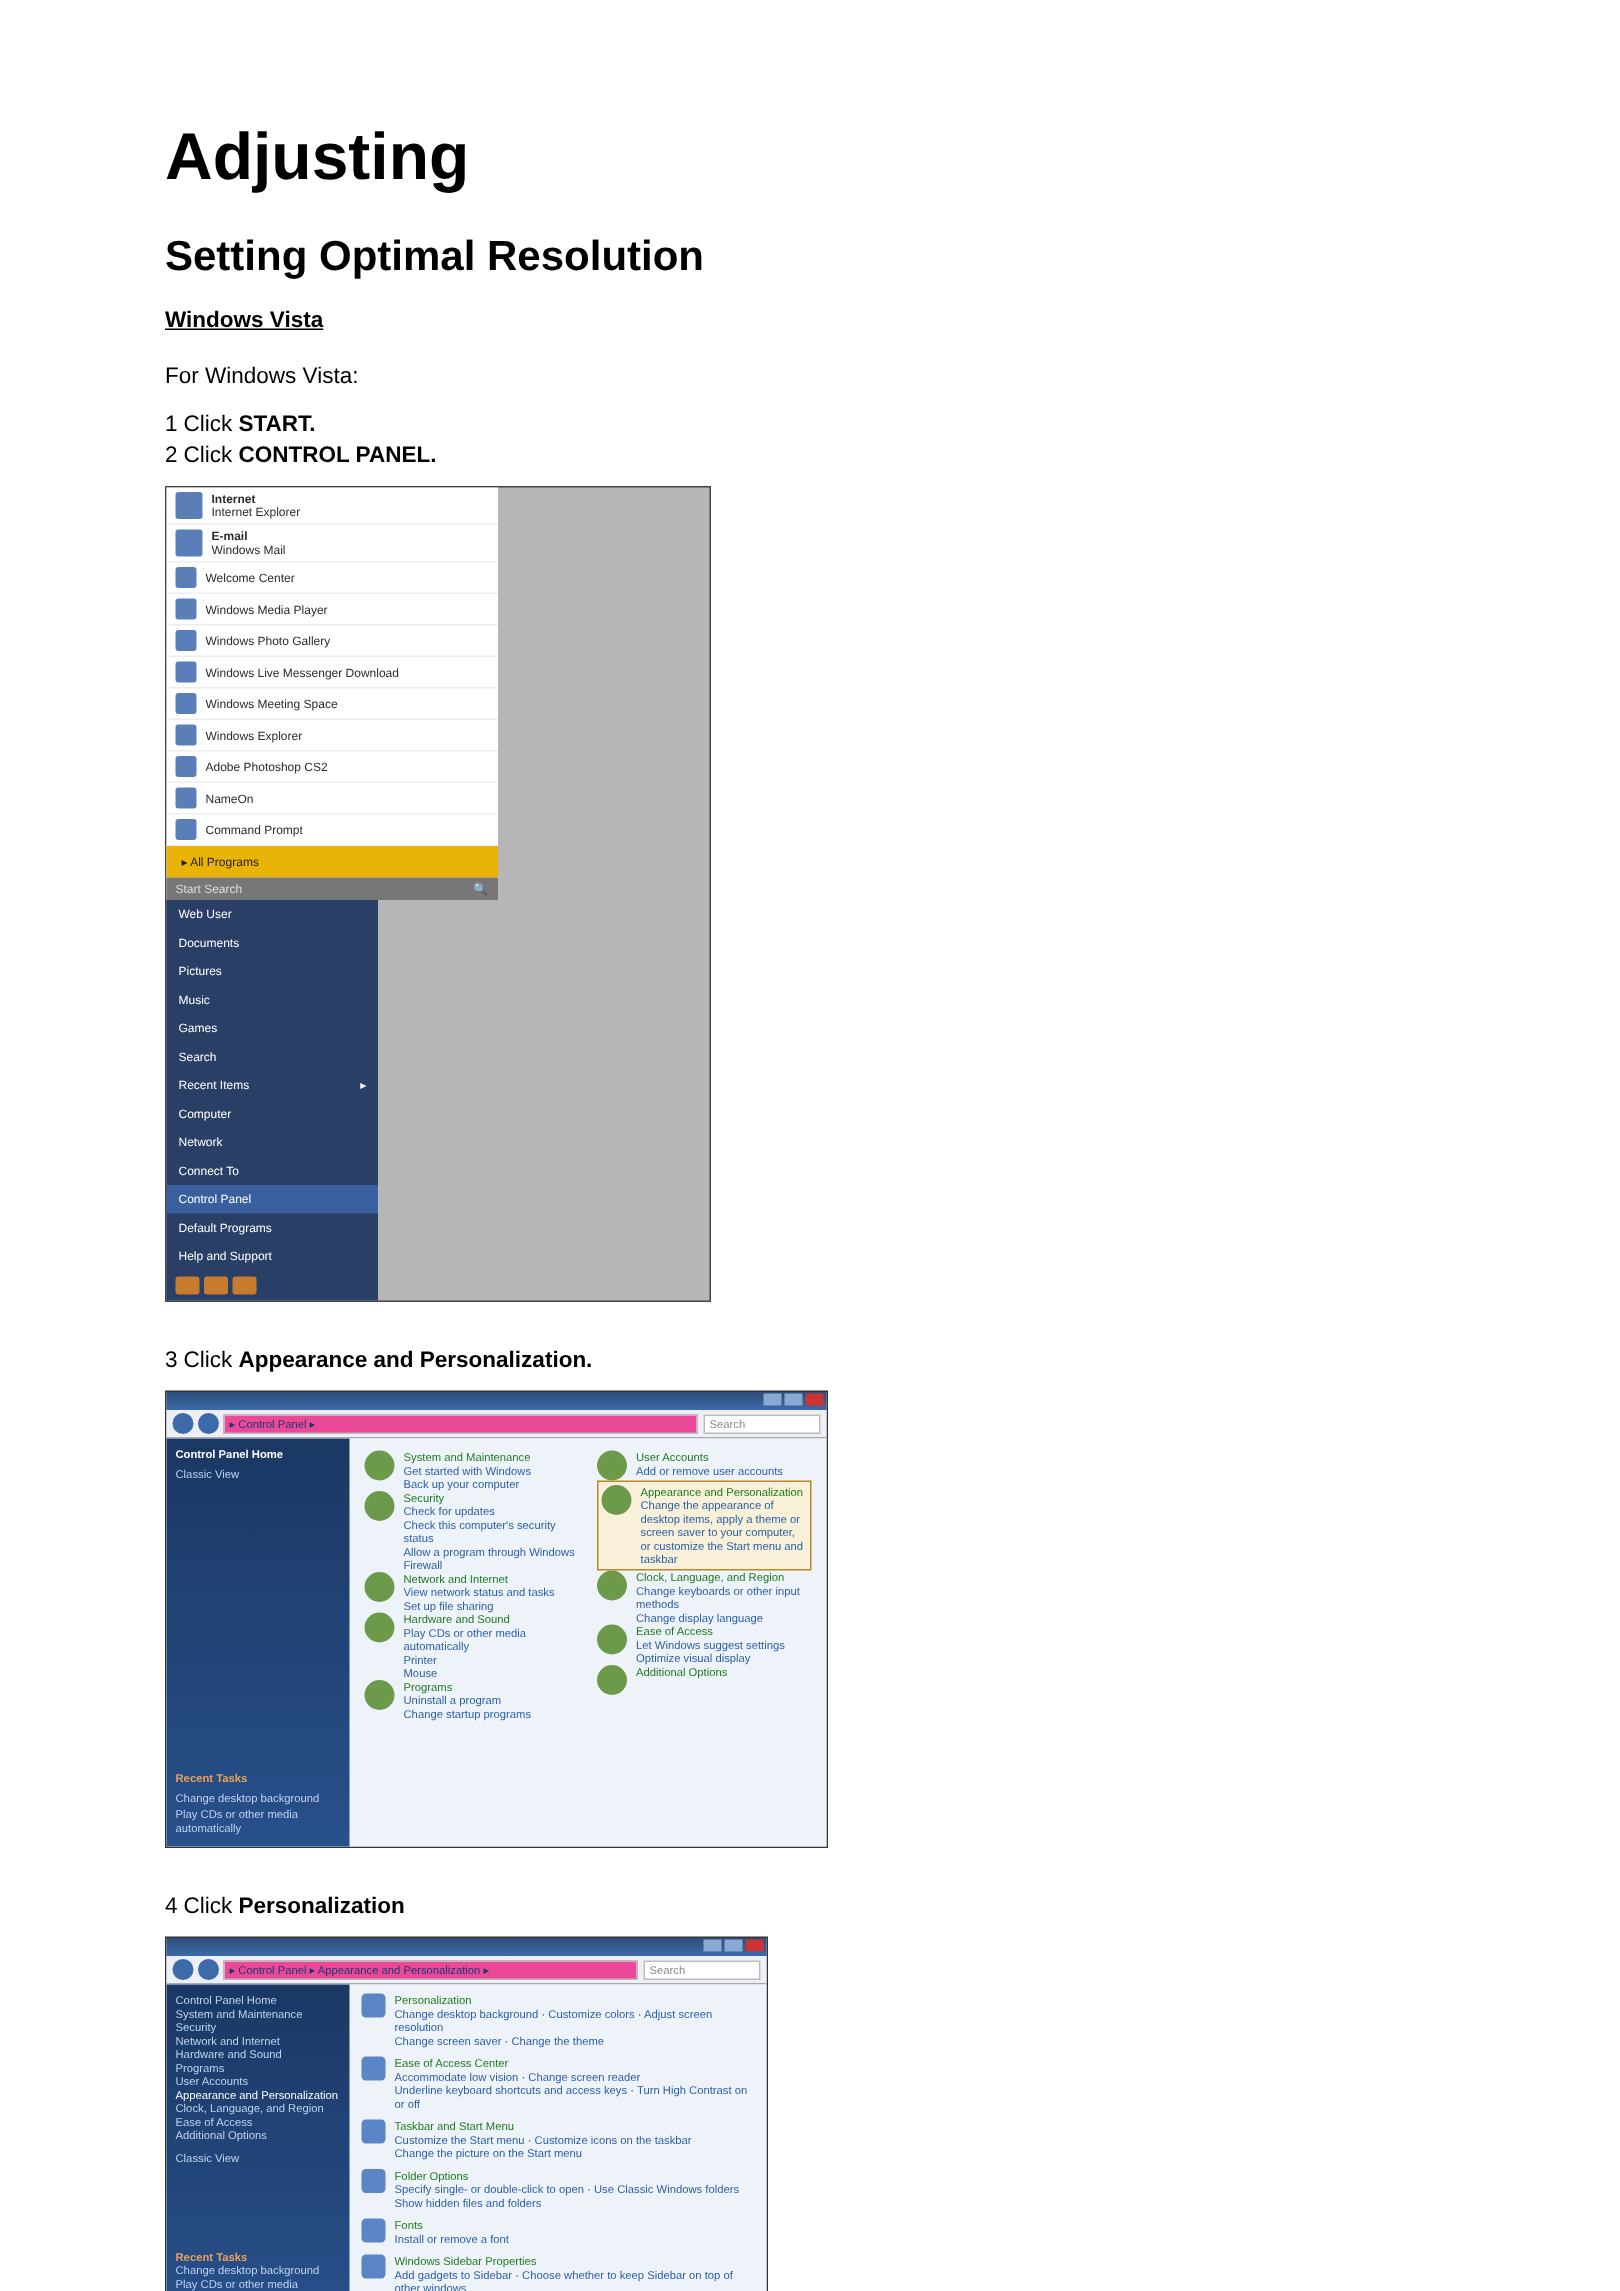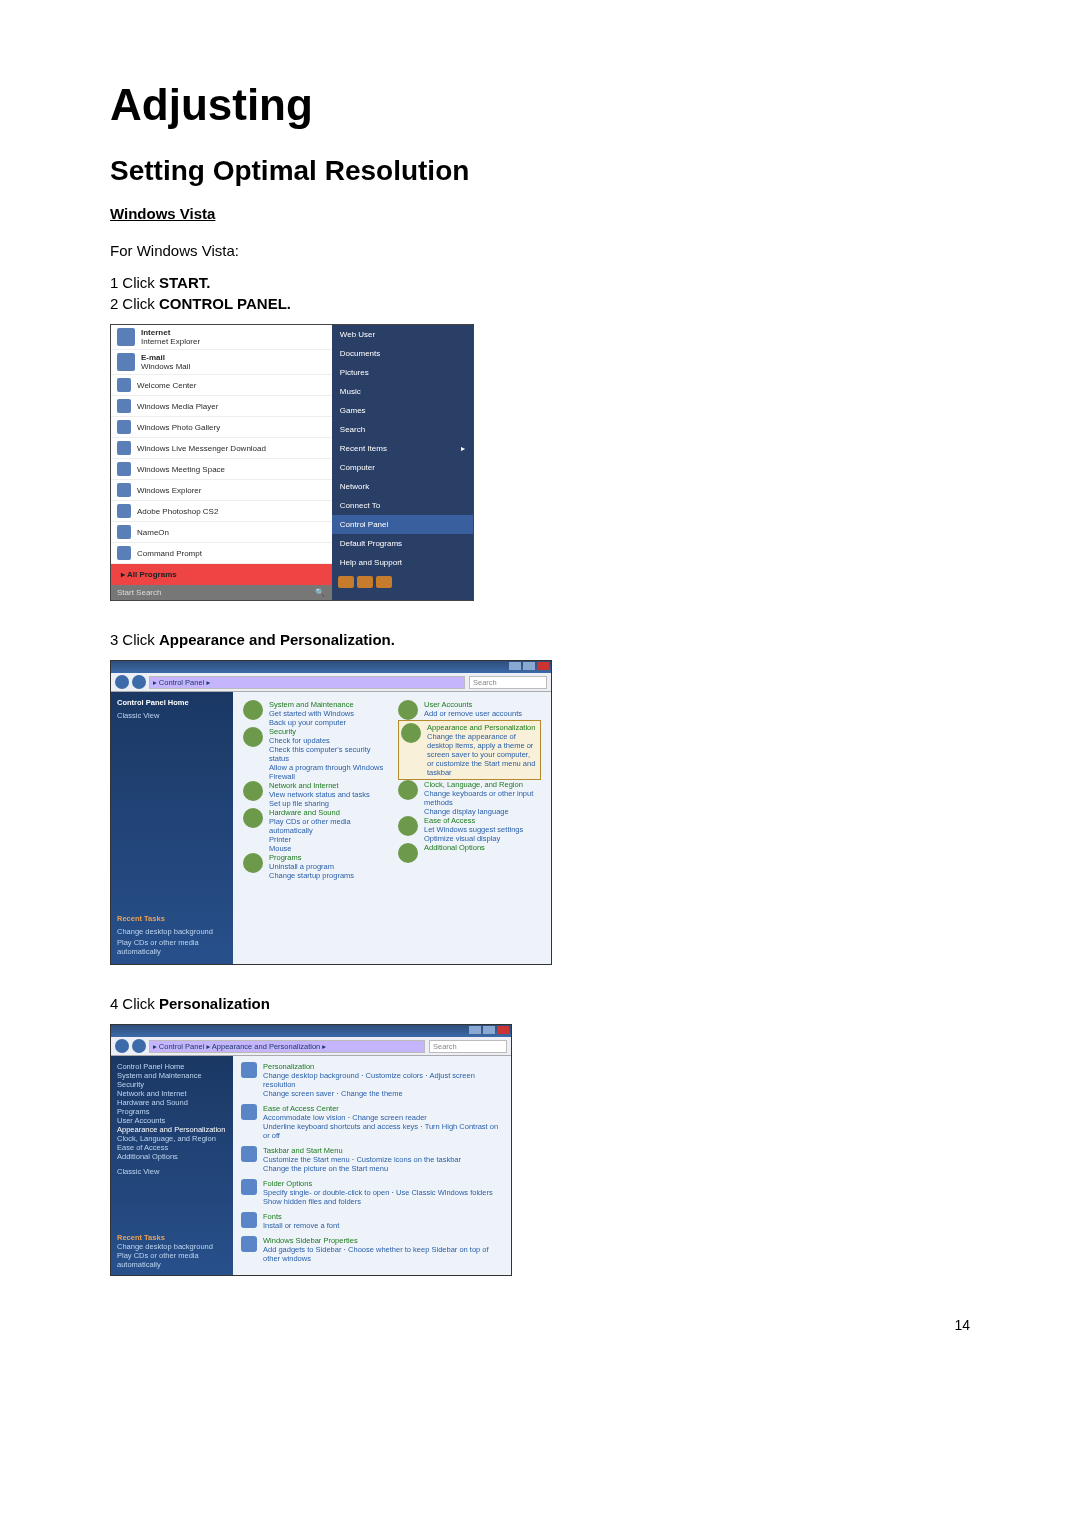--- a/index.html
+++ b/index.html
@@ -43,21 +43,21 @@
 
   
   .shot1 {
     width: 362px;
     margin: 12px 0 30px 0;
     border: 1px solid #444;
     background: #b6b6b6;
     font-size: 8px;
     color: #fff;
   }
-  .sm-body { display: flex; }
+  .sm-body { display: flex; flex-direction: column; }
   .sm-left {
     width: 61%;
     background: #fff;
     color: #2a2a2a;
   }
   .sm-left-item {
     display: flex;
     align-items: center;
     gap: 6px;
     padding: 3px 6px;
@@ -65,23 +65,23 @@
   }
   .sm-left-item .icn {
     width: 14px; height: 14px;
     background: #5a7fb8;
     border-radius: 2px;
     flex: none;
   }
   .sm-left-item.big .icn { width:18px; height:18px; }
   .sm-all {
     padding: 6px 10px;
-    font-weight: bold;
+    font-weight: normal;
     color: #222;
-    background:#ef4444;
+    background:#eab308;
   }
   .sm-search {
     background:#777; color:#ddd;
     padding:3px 6px;
     display:flex; justify-content:space-between;align-items:flex-end;
   }
   .sm-right {
     width: 39%;
     background: #2a3f66;
     color: #fff;
@@ -119,21 +119,21 @@
   .winbar span { width:12px; height:8px; background:#c33; }
   .winbar span.m { background:#89a9d2; }
   .addrbar {
     background:#eceff5;
     display:flex; align-items:center;
     padding:2px 4px;
     color:#1a3a6a;
     border-bottom:1px solid #aaa;
   }
   .addrbar .navbtn { width:14px;height:14px;border-radius:50%;background:#3d6aa8;margin-right:3px; }
-  .addrbar .crumb { flex:1; background:#c4b5fd; border:1px solid #bbb; padding:1px 3px; color:#1a3a6a; }
+  .addrbar .crumb { flex:1; background:#ec4899; border:1px solid #bbb; padding:1px 3px; color:#1a3a6a; }
   .addrbar .srch { width:70px; background:#fff; border:1px solid #bbb; margin-left:4px; padding:1px 3px; color:#888; }
   .cp-body { display:flex; background:#eef3fa; }
   .cp-side {
     width: 110px;
     background: linear-gradient(#1b3864,#28508b);
     color:#cfe0f4;
     padding:6px;
     min-height: 260px;
     display:flex; flex-direction:column;
   }

